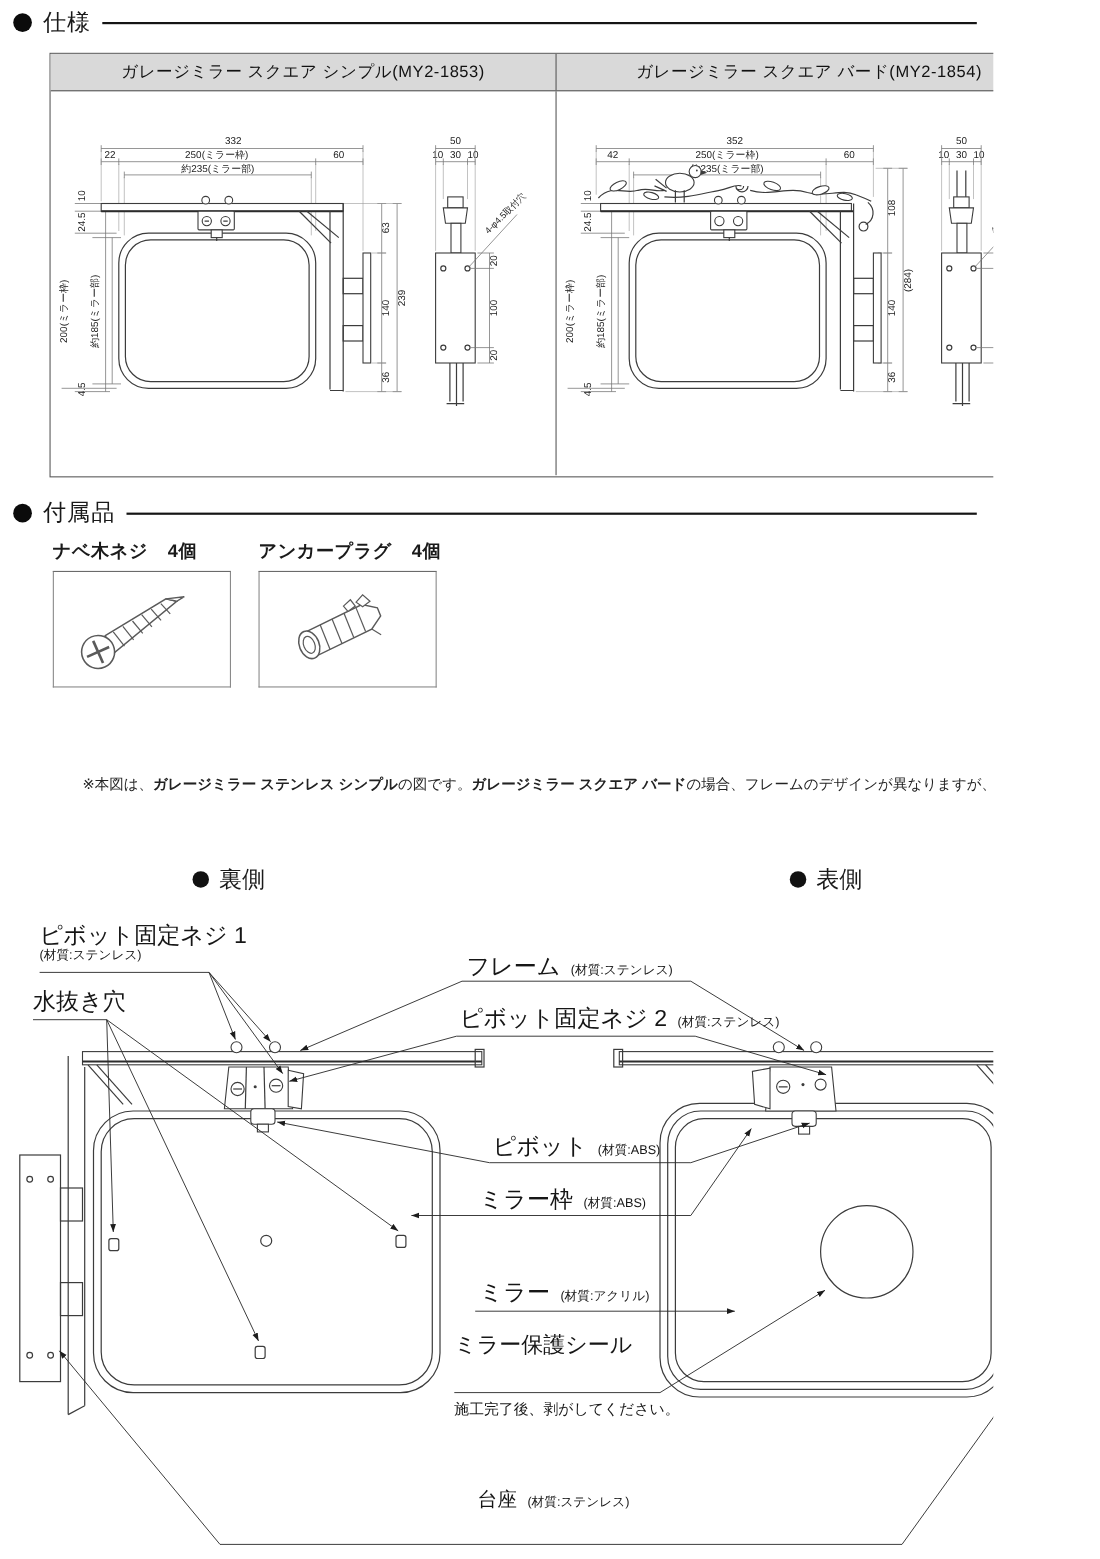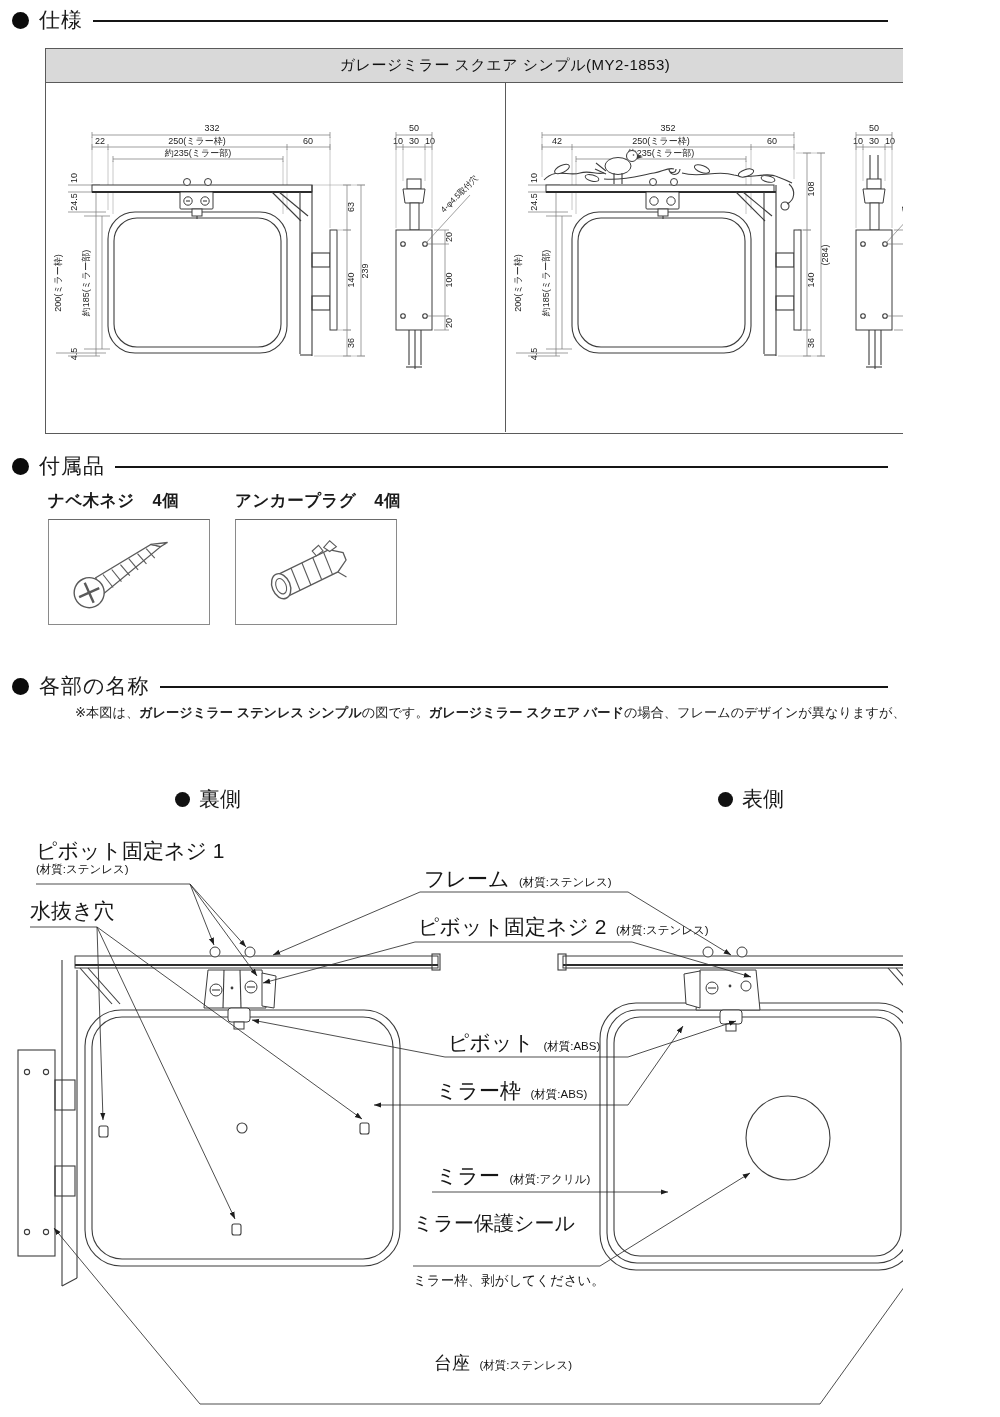--- a/index.html
+++ b/index.html
@@ -79,20 +79,21 @@
 
   <div class="sec" id="sec-spec">
     <span class="sec-dot"></span>
     <span class="sec-title">仕様</span>
     <span class="sec-rule"></span>
   </div>
 
   <div class="spec-table">
     <div class="spec-head">
       <div>ガレージミラー スクエア シンプル(MY2-1853)</div>
+      <div>ガレージミラー スクエア バード(MY2-1854)</div>
     </div>
     <div class="spec-body">
 
       <div class="spec-cell">
         <svg width="458" height="349" viewBox="0 0 458 349">
 
           <g>
             <line class="dim" x1="46" y1="52" x2="284" y2="52"></line>
               <line class="dim" x1="46" y1="49" x2="46" y2="55"></line>
               <line class="dim" x1="284" y1="49" x2="284" y2="55"></line>
@@ -417,25 +418,20 @@
           <polygon points="84,33 92,30 94,37 86,39" stroke-width="1.1"></polygon>
           <line x1="100" y1="62" x2="106" y2="70" stroke-width="1.1"></line>
           <ellipse cx="42" cy="54" rx="9" ry="13" stroke-width="1.4"></ellipse>
           <ellipse cx="42" cy="54" rx="5" ry="8" stroke-width="1.1"></ellipse>
         </g>
       </svg>
     </div>
   </div>
 
 
-  <div class="sec" id="sec-parts">
-    <span class="sec-dot"></span>
-    <span class="sec-title">各部の名称</span>
-    <span class="sec-rule"></span>
-  </div>
 
   <div class="parts-note">
     <span>※本図は、</span><span class="b">ガレージミラー ステンレス シンプル</span><span>の図です。</span><span class="b">ガレージミラー スクエア バード</span><span>の場合、フレームのデザインが異なりますが、構造・名称は同じです。</span>
   </div>
 
   <div class="view-label" id="view-back">
     <span class="view-dot"></span>
     <span>裏側</span>
   </div>
   <div class="view-label" id="view-front">
@@ -582,19 +578,19 @@
     <span class="nm">ミラー枠</span>
     <span class="mat">(材質:ABS)</span>
   </div>
   <div class="plabel" id="pl-mirror">
     <span class="nm">ミラー</span>
     <span class="mat">(材質:アクリル)</span>
   </div>
   <div class="plabel" id="pl-seal">
     <span class="nm">ミラー保護シール</span>
   </div>
-  <div id="pl-seal-note">ミラー枠、剥がしてください。</div>
+  <div id="pl-seal-note">施工完了後、剥がしてください。</div>
   <div class="plabel" id="pl-base">
     <span class="nm">台座</span>
     <span class="mat">(材質:ステンレス)</span>
   </div>
 
 </div>
 
 </body></html>

